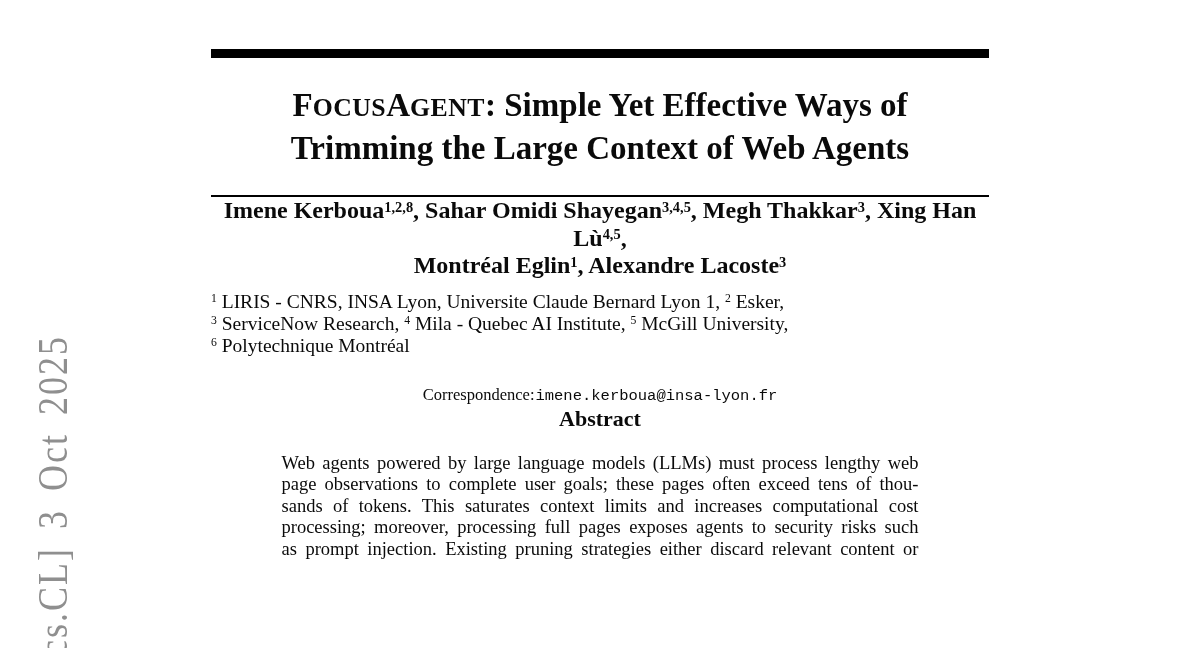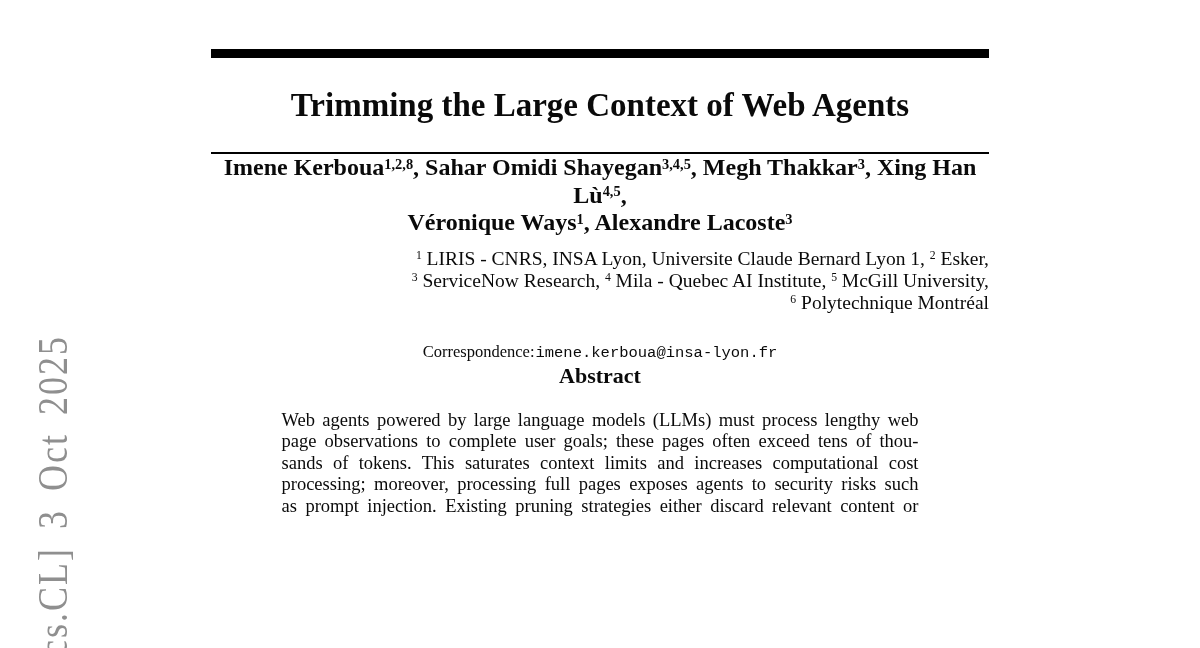--- a/index.html
+++ b/index.html
@@ -40,21 +40,21 @@
   .title .sc { font-size: 0.78em; letter-spacing: 0.02em; }
 
   .authors {
     text-align: center;
     font-weight: bold;
     font-size: 24px;
     line-height: 27.5px;
   }
   .affils {
     margin-top: 11px;
-    text-align: right;
+    text-align: left;
     font-size: 19.5px;
     line-height: 22px;
   }
   sup {
     font-size: 0.6em;
     line-height: 0;
     position: relative;
     top: -0.45em;
     vertical-align: baseline;
   }
@@ -95,28 +95,29 @@
 
 <div class="stamp" style="color: rgb(143, 143, 143);">
   <span>[cs.CL]  3 Oct 2025</span>
 </div>
 
 <div class="sheet">
 
   <div class="rule-thick"></div>
 
   <h1 class="title">
+    <div><span>F</span><span class="sc">OCUS</span><span>A</span><span class="sc">GENT</span><span>: Simple Yet Effective Ways of</span></div>
     <div>Trimming the Large Context of Web Agents</div>
   </h1>
 
   <div class="rule-thin"></div>
 
   <div class="authors">
       <div><span>Imene Kerboua</span><sup>1,2,8</sup><span>, Sahar Omidi Shayegan</span><sup>3,4,5</sup><span>, Megh Thakkar</span><sup>3</sup><span>, Xing Han Lù</span><sup>4,5</sup><span>,</span></div>
-      <div><span>Véronique Ways</span><sup>1</sup><span>, Alexandre Lacoste</span><sup>3</sup></div>
+      <div><span>Montréal Eglin</span><sup>1</sup><span>, Alexandre Lacoste</span><sup>3</sup></div>
     </div>
 
   <div class="affils">
       <div><sup>1</sup><span> LIRIS - CNRS, INSA Lyon, Universite Claude Bernard Lyon 1, </span><sup>2</sup><span> Esker,</span></div>
       <div><sup>3</sup><span> ServiceNow Research, </span><sup>4</sup><span> Mila - Quebec AI Institute, </span><sup>5</sup><span> McGill University,</span></div>
       <div><sup>6</sup><span> Polytechnique Montréal</span></div>
     </div>
 
   <div class="correspondence">
     <span>Correspondence:</span><span class="email">imene.kerboua@insa-lyon.fr</span>

